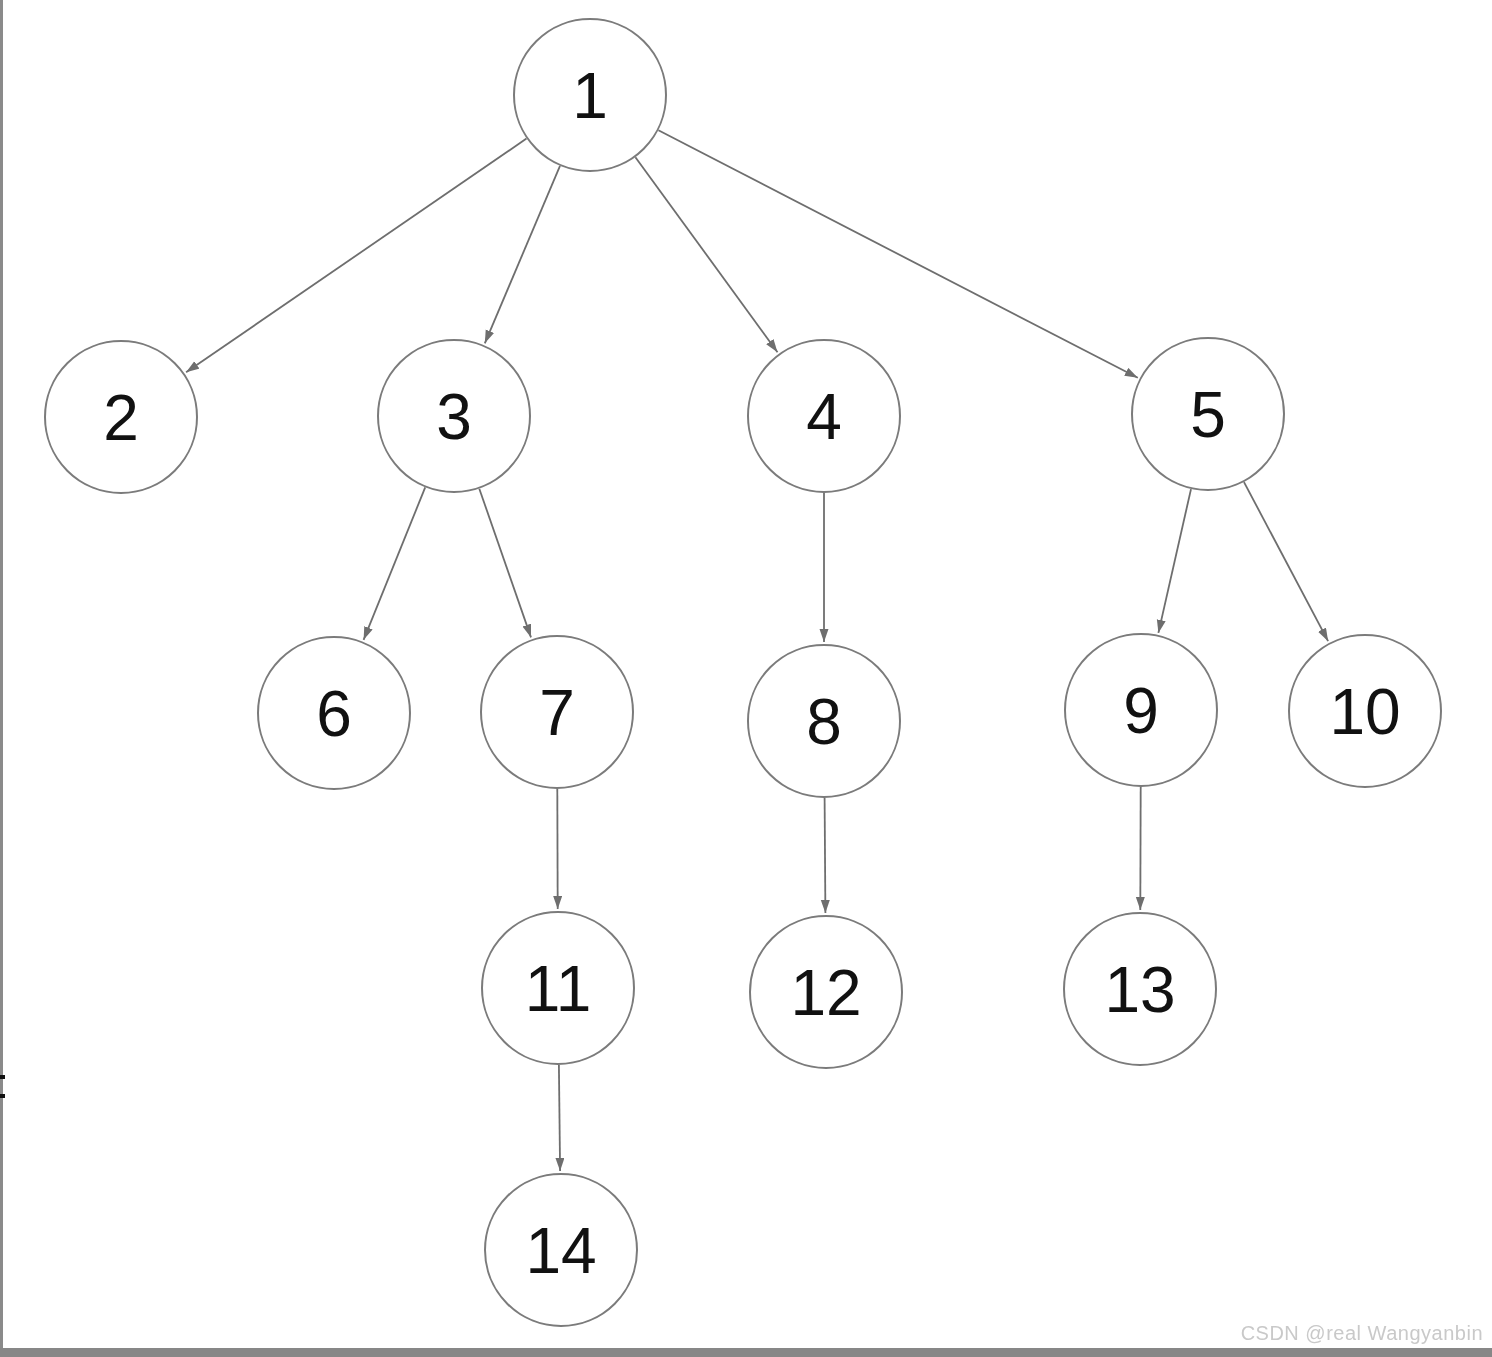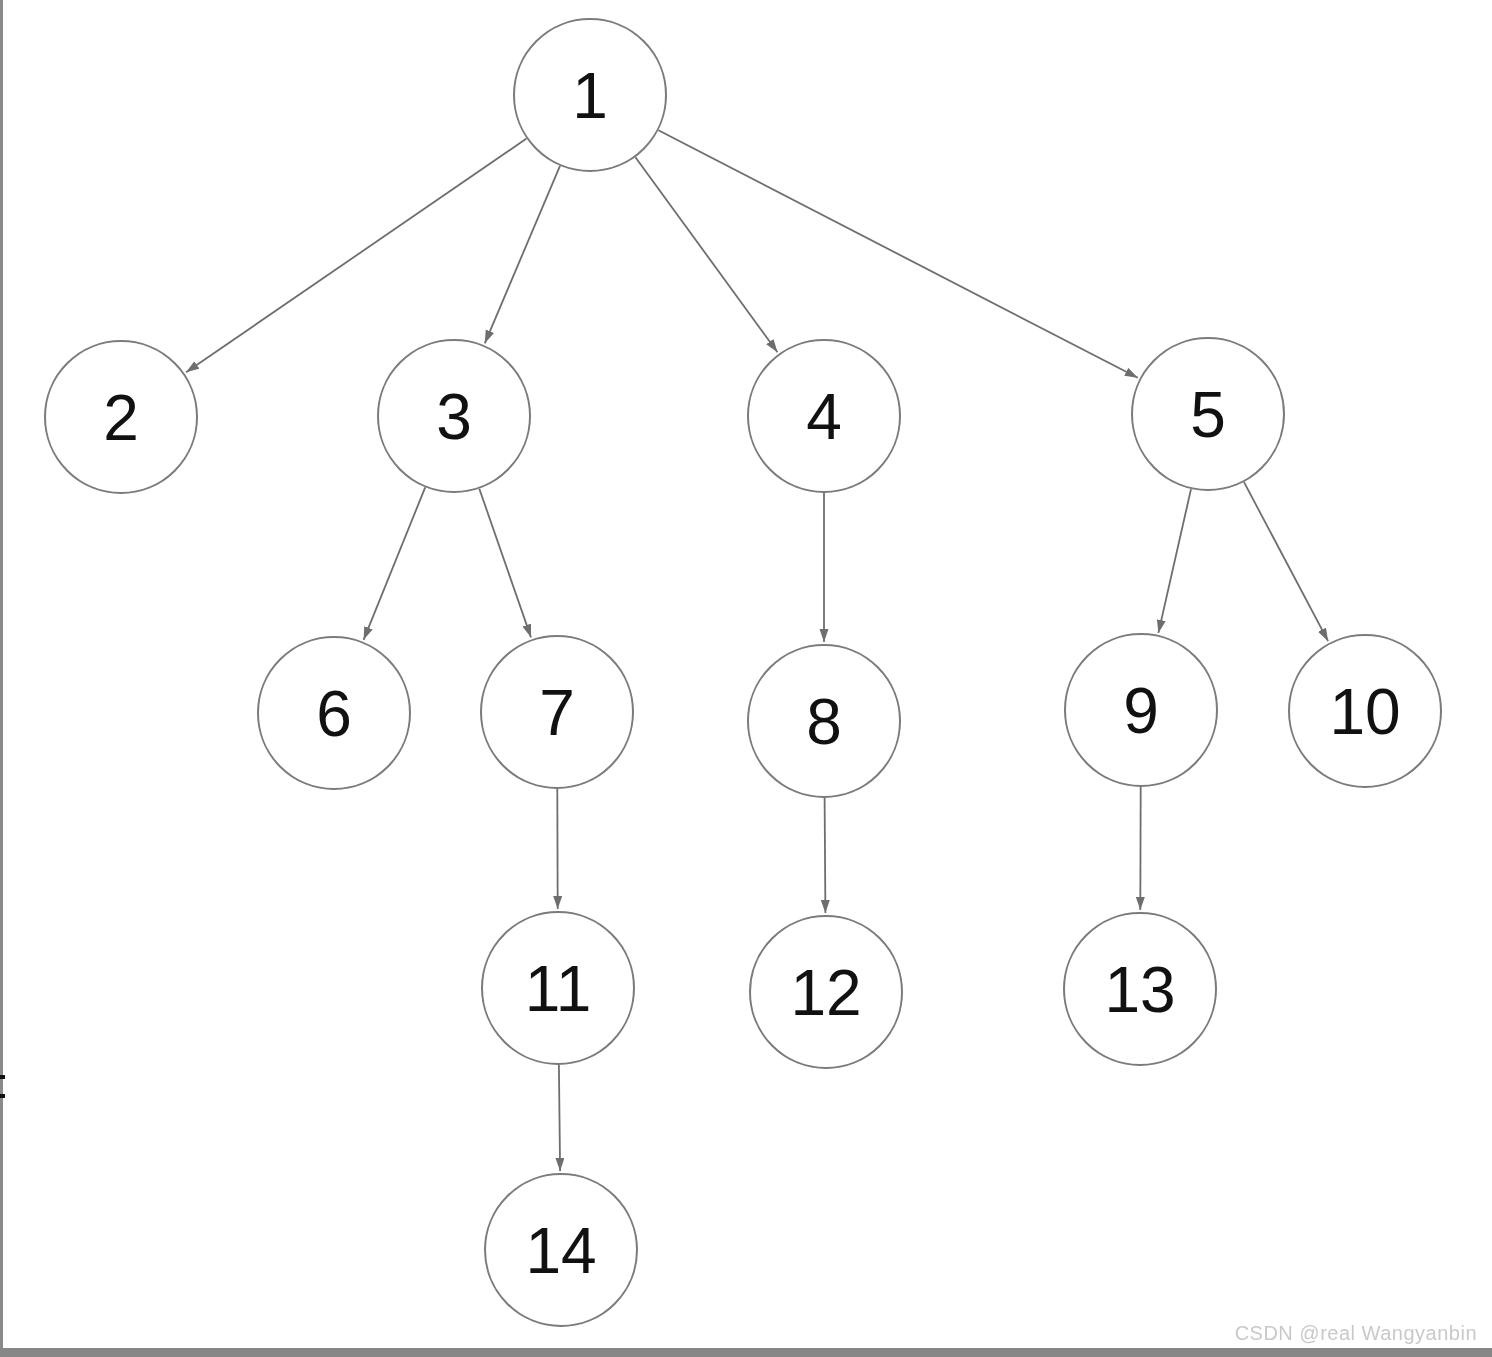--- a/index.html
+++ b/index.html
@@ -42,21 +42,21 @@
     position: absolute;
     left: 0;
     width: 5px;
     height: 4px;
     background: #111111;
   }
   .tick-a { top: 1075px; }
   .tick-b { top: 1094px; }
   .watermark {
     position: absolute;
-    right: 15px;
+    right: 9px;
     bottom: 12px;
     font-size: 20px;
     letter-spacing: 0.5px;
     white-space: nowrap;
   }
 </style>
 </head>
 <body>
 
 <div class="canvas">

